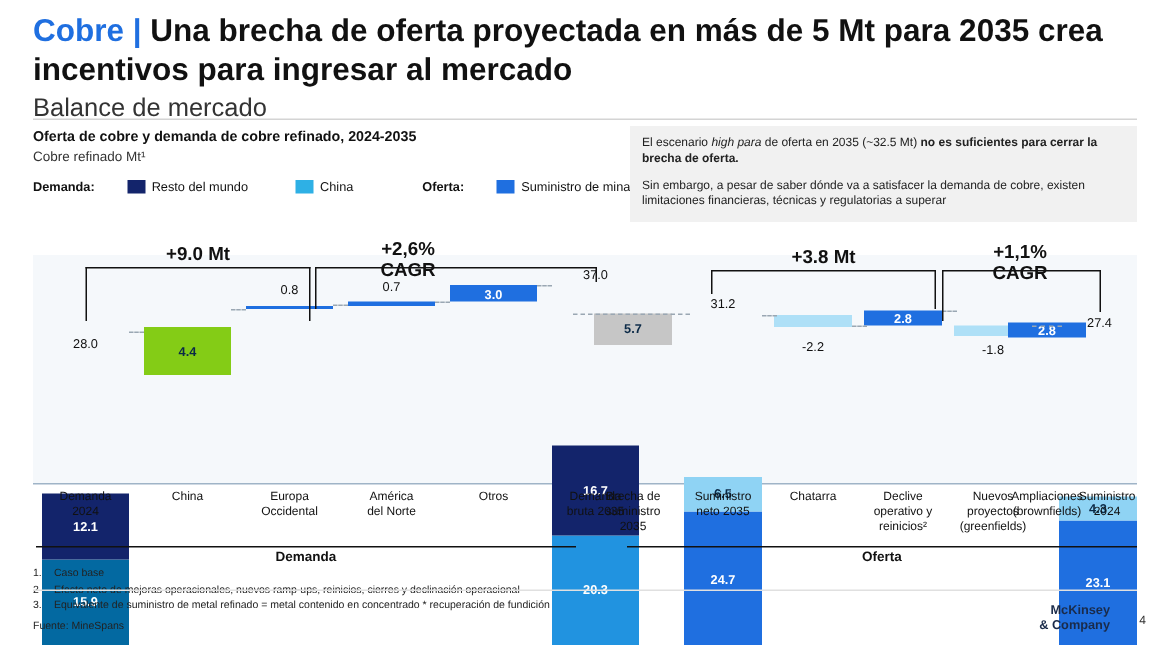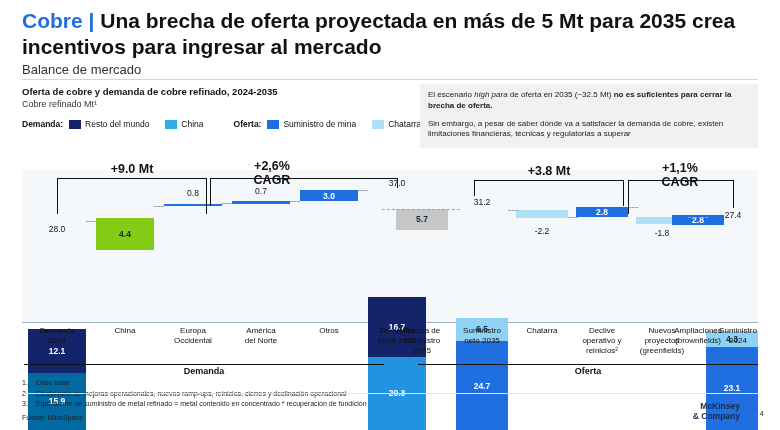--- a/index.html
+++ b/index.html
@@ -12,36 +12,36 @@
     position:relative;
     overflow:hidden;
   }
   .title {
     position:absolute; left:22px; top:8px; width:736px;
     font-size:21px; font-weight:bold; line-height:1.22; color:#111;
   }
   .title .hl { color:#1f6fe0; }
   .subtitle {
     position:absolute; left:22px; top:62px;
-    font-size:13px; color:#333;
+    font-size:17px; color:#333;
   }
   .rule {
     position:absolute; left:22px; top:79px; width:736px; height:1px; background:#d4d4d4;
   }
   .chart-title {
     position:absolute; left:22px; top:86px;
     font-size:9.5px; font-weight:bold; color:#111;
   }
   .chart-sub {
     position:absolute; left:22px; top:99px;
     font-size:9px; color:#333;
   }
   .legend {
     position:absolute; left:22px; top:119px;
-    font-size:8.5px; display:flex; align-items:center; gap:6px;
+    font-size:8.5px; display:flex; align-items:center; gap:22px;
   }
   .legend .lbl { font-weight:bold; font-size:8.5px; }
   .legend .item { display:flex; align-items:center; gap:4px; margin-right:10px;}
   .sw { width:12px; height:9px; display:inline-block; }
   .callout {
     position:absolute; left:420px; top:84px; width:338px; height:64px;
     background:#f1f1f1; padding:6px 8px; font-size:8px; color:#222; line-height:1.35;
   }
   .callout b { font-weight:bold; }
   .callout i { font-style:italic; }

